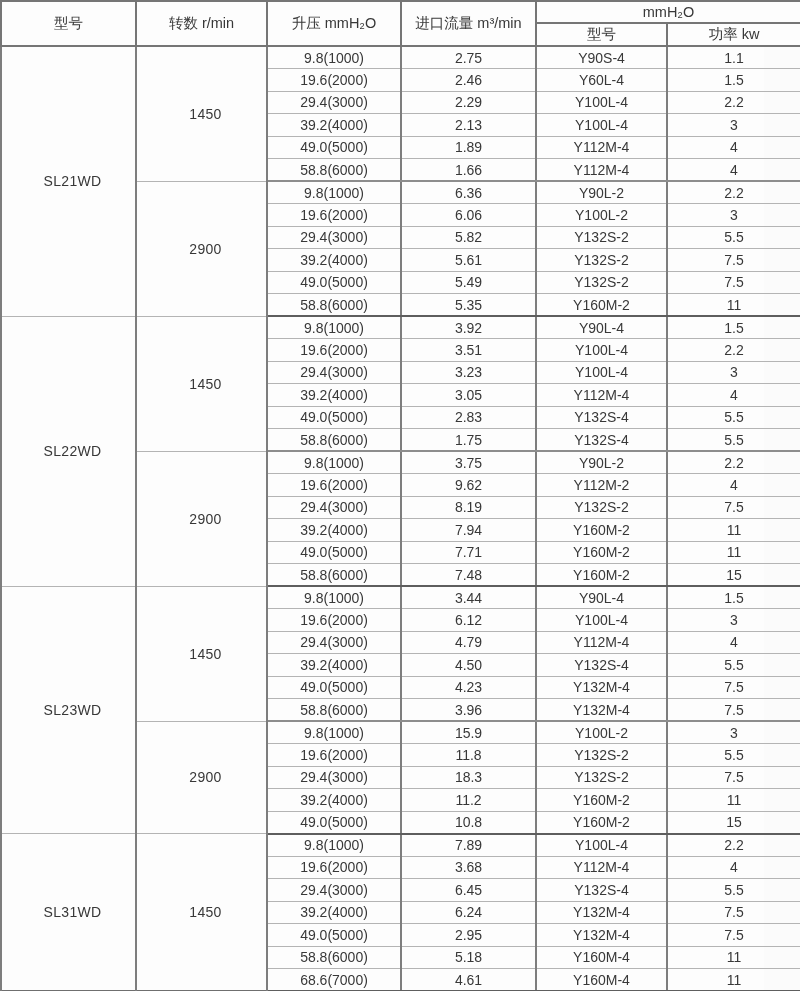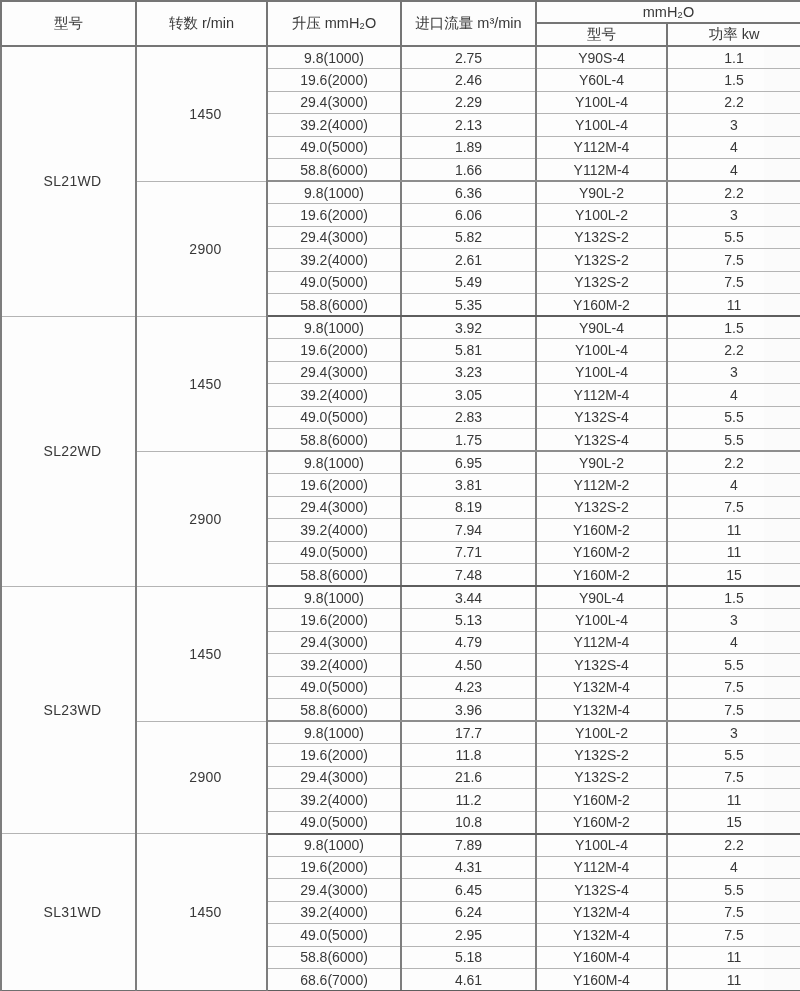--- a/index.html
+++ b/index.html
@@ -131,21 +131,21 @@
           <td>3</td>
         </tr>
         <tr>
           <td>29.4(3000)</td>
           <td>5.82</td>
           <td>Y132S-2</td>
           <td>5.5</td>
         </tr>
         <tr>
           <td>39.2(4000)</td>
-          <td>2.61</td>
+          <td>5.61</td>
           <td>Y132S-2</td>
           <td>7.5</td>
         </tr>
         <tr>
           <td>49.0(5000)</td>
           <td>5.49</td>
           <td>Y132S-2</td>
           <td>7.5</td>
         </tr>
         <tr class="group-end">
@@ -157,21 +157,21 @@
         <tr>
           <td rowspan="12" class="model-cell">SL22WD</td>
           <td rowspan="6" class="speed-cell">1450</td>
           <td>9.8(1000)</td>
           <td>3.92</td>
           <td>Y90L-4</td>
           <td>1.5</td>
         </tr>
         <tr>
           <td>19.6(2000)</td>
-          <td>5.81</td>
+          <td>3.51</td>
           <td>Y100L-4</td>
           <td>2.2</td>
         </tr>
         <tr>
           <td>29.4(3000)</td>
           <td>3.23</td>
           <td>Y100L-4</td>
           <td>3</td>
         </tr>
         <tr>
@@ -188,27 +188,27 @@
         </tr>
         <tr class="block-end">
           <td>58.8(6000)</td>
           <td>1.75</td>
           <td>Y132S-4</td>
           <td>5.5</td>
         </tr>
         <tr>
           <td rowspan="6" class="speed-cell">2900</td>
           <td>9.8(1000)</td>
-          <td>6.95</td>
+          <td>3.75</td>
           <td>Y90L-2</td>
           <td>2.2</td>
         </tr>
         <tr>
           <td>19.6(2000)</td>
-          <td>3.81</td>
+          <td>9.62</td>
           <td>Y112M-2</td>
           <td>4</td>
         </tr>
         <tr>
           <td>29.4(3000)</td>
           <td>8.19</td>
           <td>Y132S-2</td>
           <td>7.5</td>
         </tr>
         <tr>
@@ -232,21 +232,21 @@
         <tr>
           <td rowspan="11" class="model-cell">SL23WD</td>
           <td rowspan="6" class="speed-cell">1450</td>
           <td>9.8(1000)</td>
           <td>3.44</td>
           <td>Y90L-4</td>
           <td>1.5</td>
         </tr>
         <tr>
           <td>19.6(2000)</td>
-          <td>5.13</td>
+          <td>6.12</td>
           <td>Y100L-4</td>
           <td>3</td>
         </tr>
         <tr>
           <td>29.4(3000)</td>
           <td>4.79</td>
           <td>Y112M-4</td>
           <td>4</td>
         </tr>
         <tr>
@@ -263,33 +263,33 @@
         </tr>
         <tr class="block-end">
           <td>58.8(6000)</td>
           <td>3.96</td>
           <td>Y132M-4</td>
           <td>7.5</td>
         </tr>
         <tr>
           <td rowspan="5" class="speed-cell">2900</td>
           <td>9.8(1000)</td>
-          <td>17.7</td>
+          <td>15.9</td>
           <td>Y100L-2</td>
           <td>3</td>
         </tr>
         <tr>
           <td>19.6(2000)</td>
           <td>11.8</td>
           <td>Y132S-2</td>
           <td>5.5</td>
         </tr>
         <tr>
           <td>29.4(3000)</td>
-          <td>21.6</td>
+          <td>18.3</td>
           <td>Y132S-2</td>
           <td>7.5</td>
         </tr>
         <tr>
           <td>39.2(4000)</td>
           <td>11.2</td>
           <td>Y160M-2</td>
           <td>11</td>
         </tr>
         <tr class="group-end">
@@ -301,21 +301,21 @@
         <tr>
           <td rowspan="7" class="model-cell">SL31WD</td>
           <td rowspan="7" class="speed-cell">1450</td>
           <td>9.8(1000)</td>
           <td>7.89</td>
           <td>Y100L-4</td>
           <td>2.2</td>
         </tr>
         <tr>
           <td>19.6(2000)</td>
-          <td>4.31</td>
+          <td>3.68</td>
           <td>Y112M-4</td>
           <td>4</td>
         </tr>
         <tr>
           <td>29.4(3000)</td>
           <td>6.45</td>
           <td>Y132S-4</td>
           <td>5.5</td>
         </tr>
         <tr>

